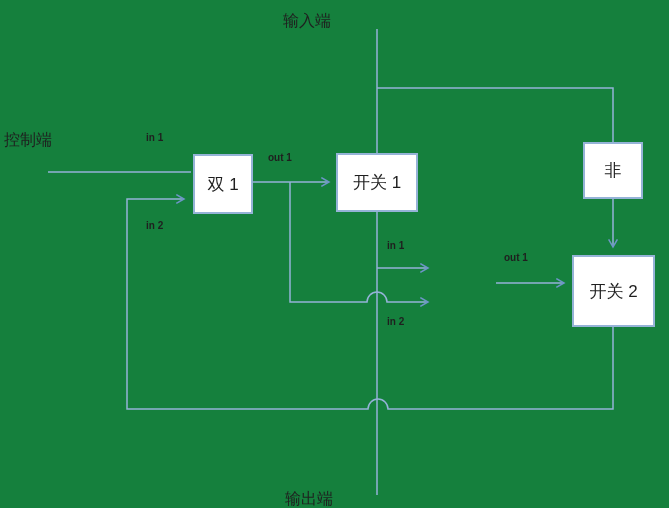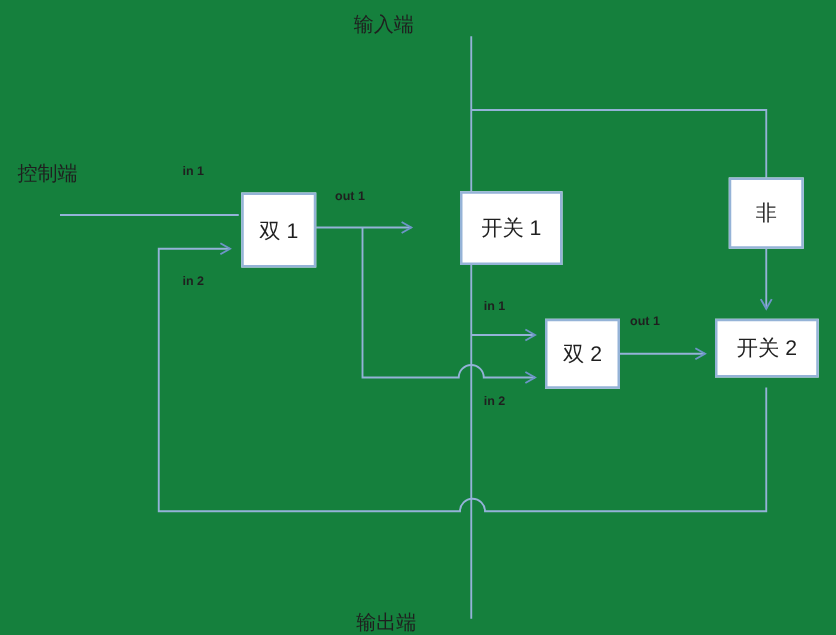--- a/index.html
+++ b/index.html
@@ -28,34 +28,34 @@
     border: 2px solid #95b3d7;
     background: #ffffff;
     display: flex;
     align-items: center;
     justify-content: center;
     font-size: 17px;
     color: #1f1f1f;
     white-space: nowrap;
   }
   .block-dual1   { left: 193px; top: 154px; width: 60px; height: 60px; }
-  .block-switch1 { left: 336px; top: 153px; width: 82px; height: 59px; margin-left: 32px; }
+  .block-switch1 { left: 336px; top: 153px; width: 82px; height: 59px; }
   .block-not     { left: 583px; top: 142px; width: 60px; height: 57px; }
   .block-dual2   { left: 436px; top: 255px; width: 60px; height: 56px; }
-  .block-switch2 { left: 572px; top: 255px; width: 83px; height: 47px; text-align: right; }
+  .block-switch2 { left: 572px; top: 255px; width: 83px; height: 72px; text-align: right; }
 
   .terminal-label {
     position: absolute;
     font-size: 16px;
     color: #1f1f1f;
     line-height: 1.1;
     white-space: nowrap;
   }
   .label-input   { left: 283px; top: 12px; }
-  .label-control { left: 14px;  top: 131px; }
+  .label-control { left: 4px;  top: 131px; }
   .label-output  { left: 285px; top: 490px; }
 
   .port-label {
     position: absolute;
     font-size: 10px;
     font-weight: 700;
     color: #1f1f1f;
     line-height: 1.1;
     white-space: nowrap;
   }
@@ -115,20 +115,17 @@
 
   <div class="block block-dual1">
     <span>双 1</span>
   </div>
   <div class="block block-switch1">
     <span>开关 1</span>
   </div>
   <div class="block block-not">
     <span>非</span>
   </div>
-  <div class="block block-dual2">
-    <span>双 2</span>
-  </div>
   <div class="block block-switch2">
     <span>开关 2</span>
   </div>
 
 </div>
 
 </body></html>

